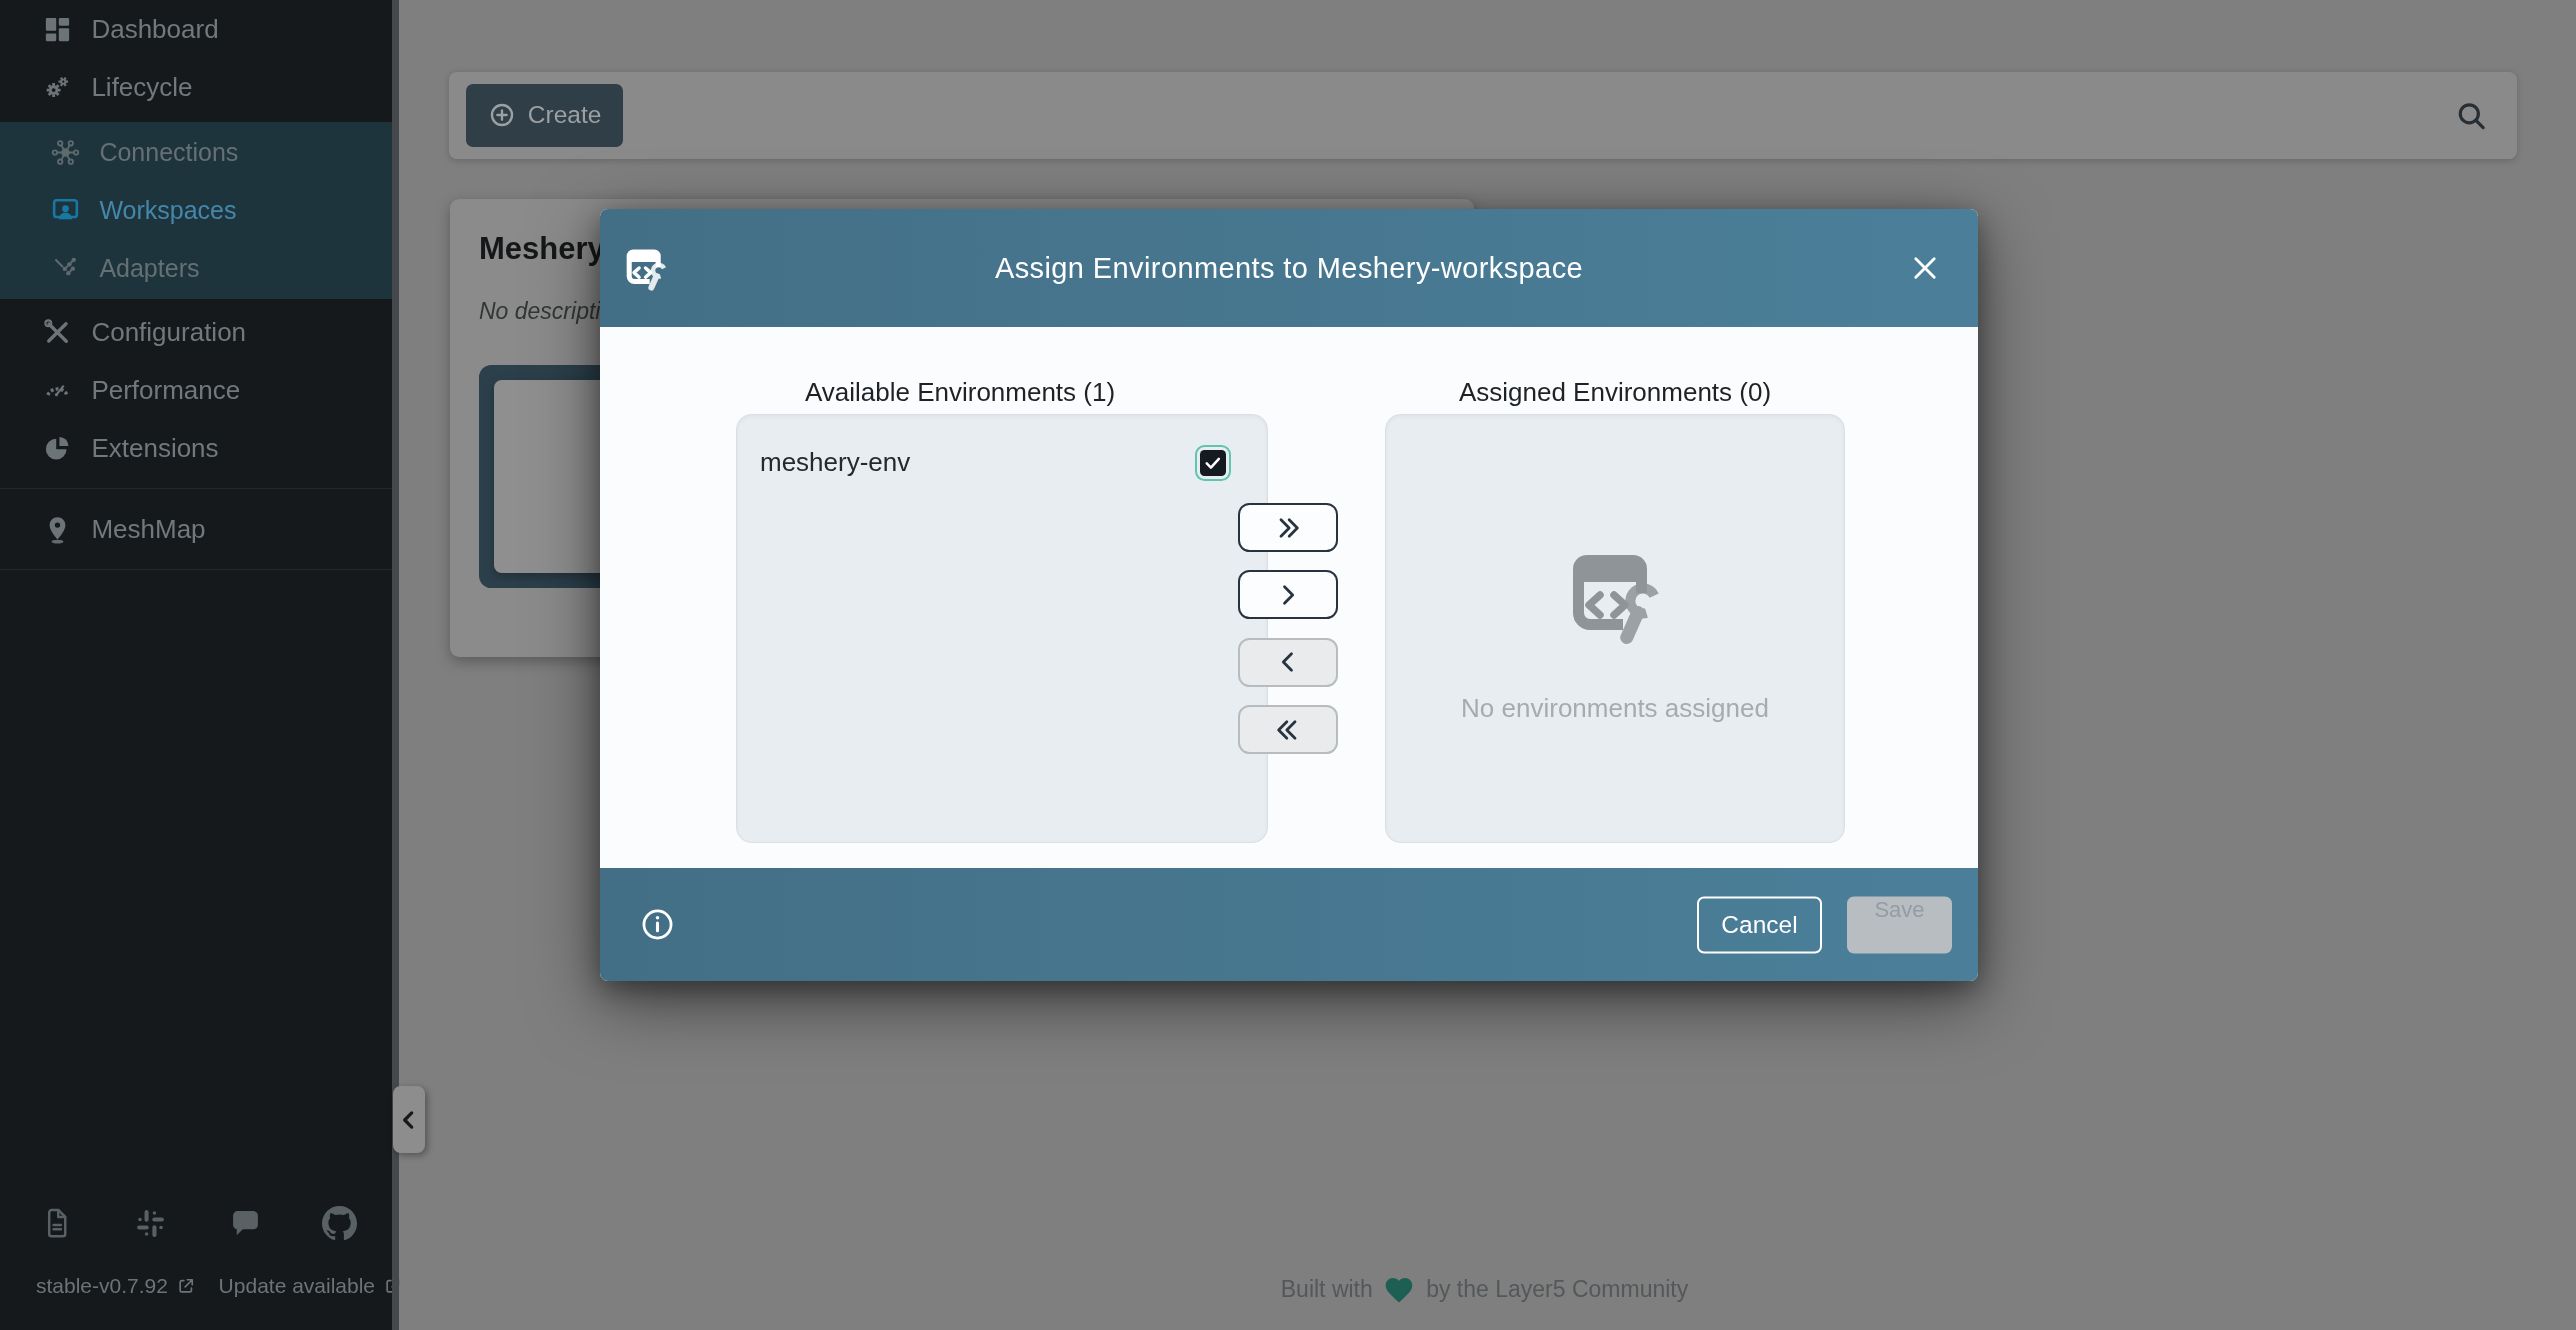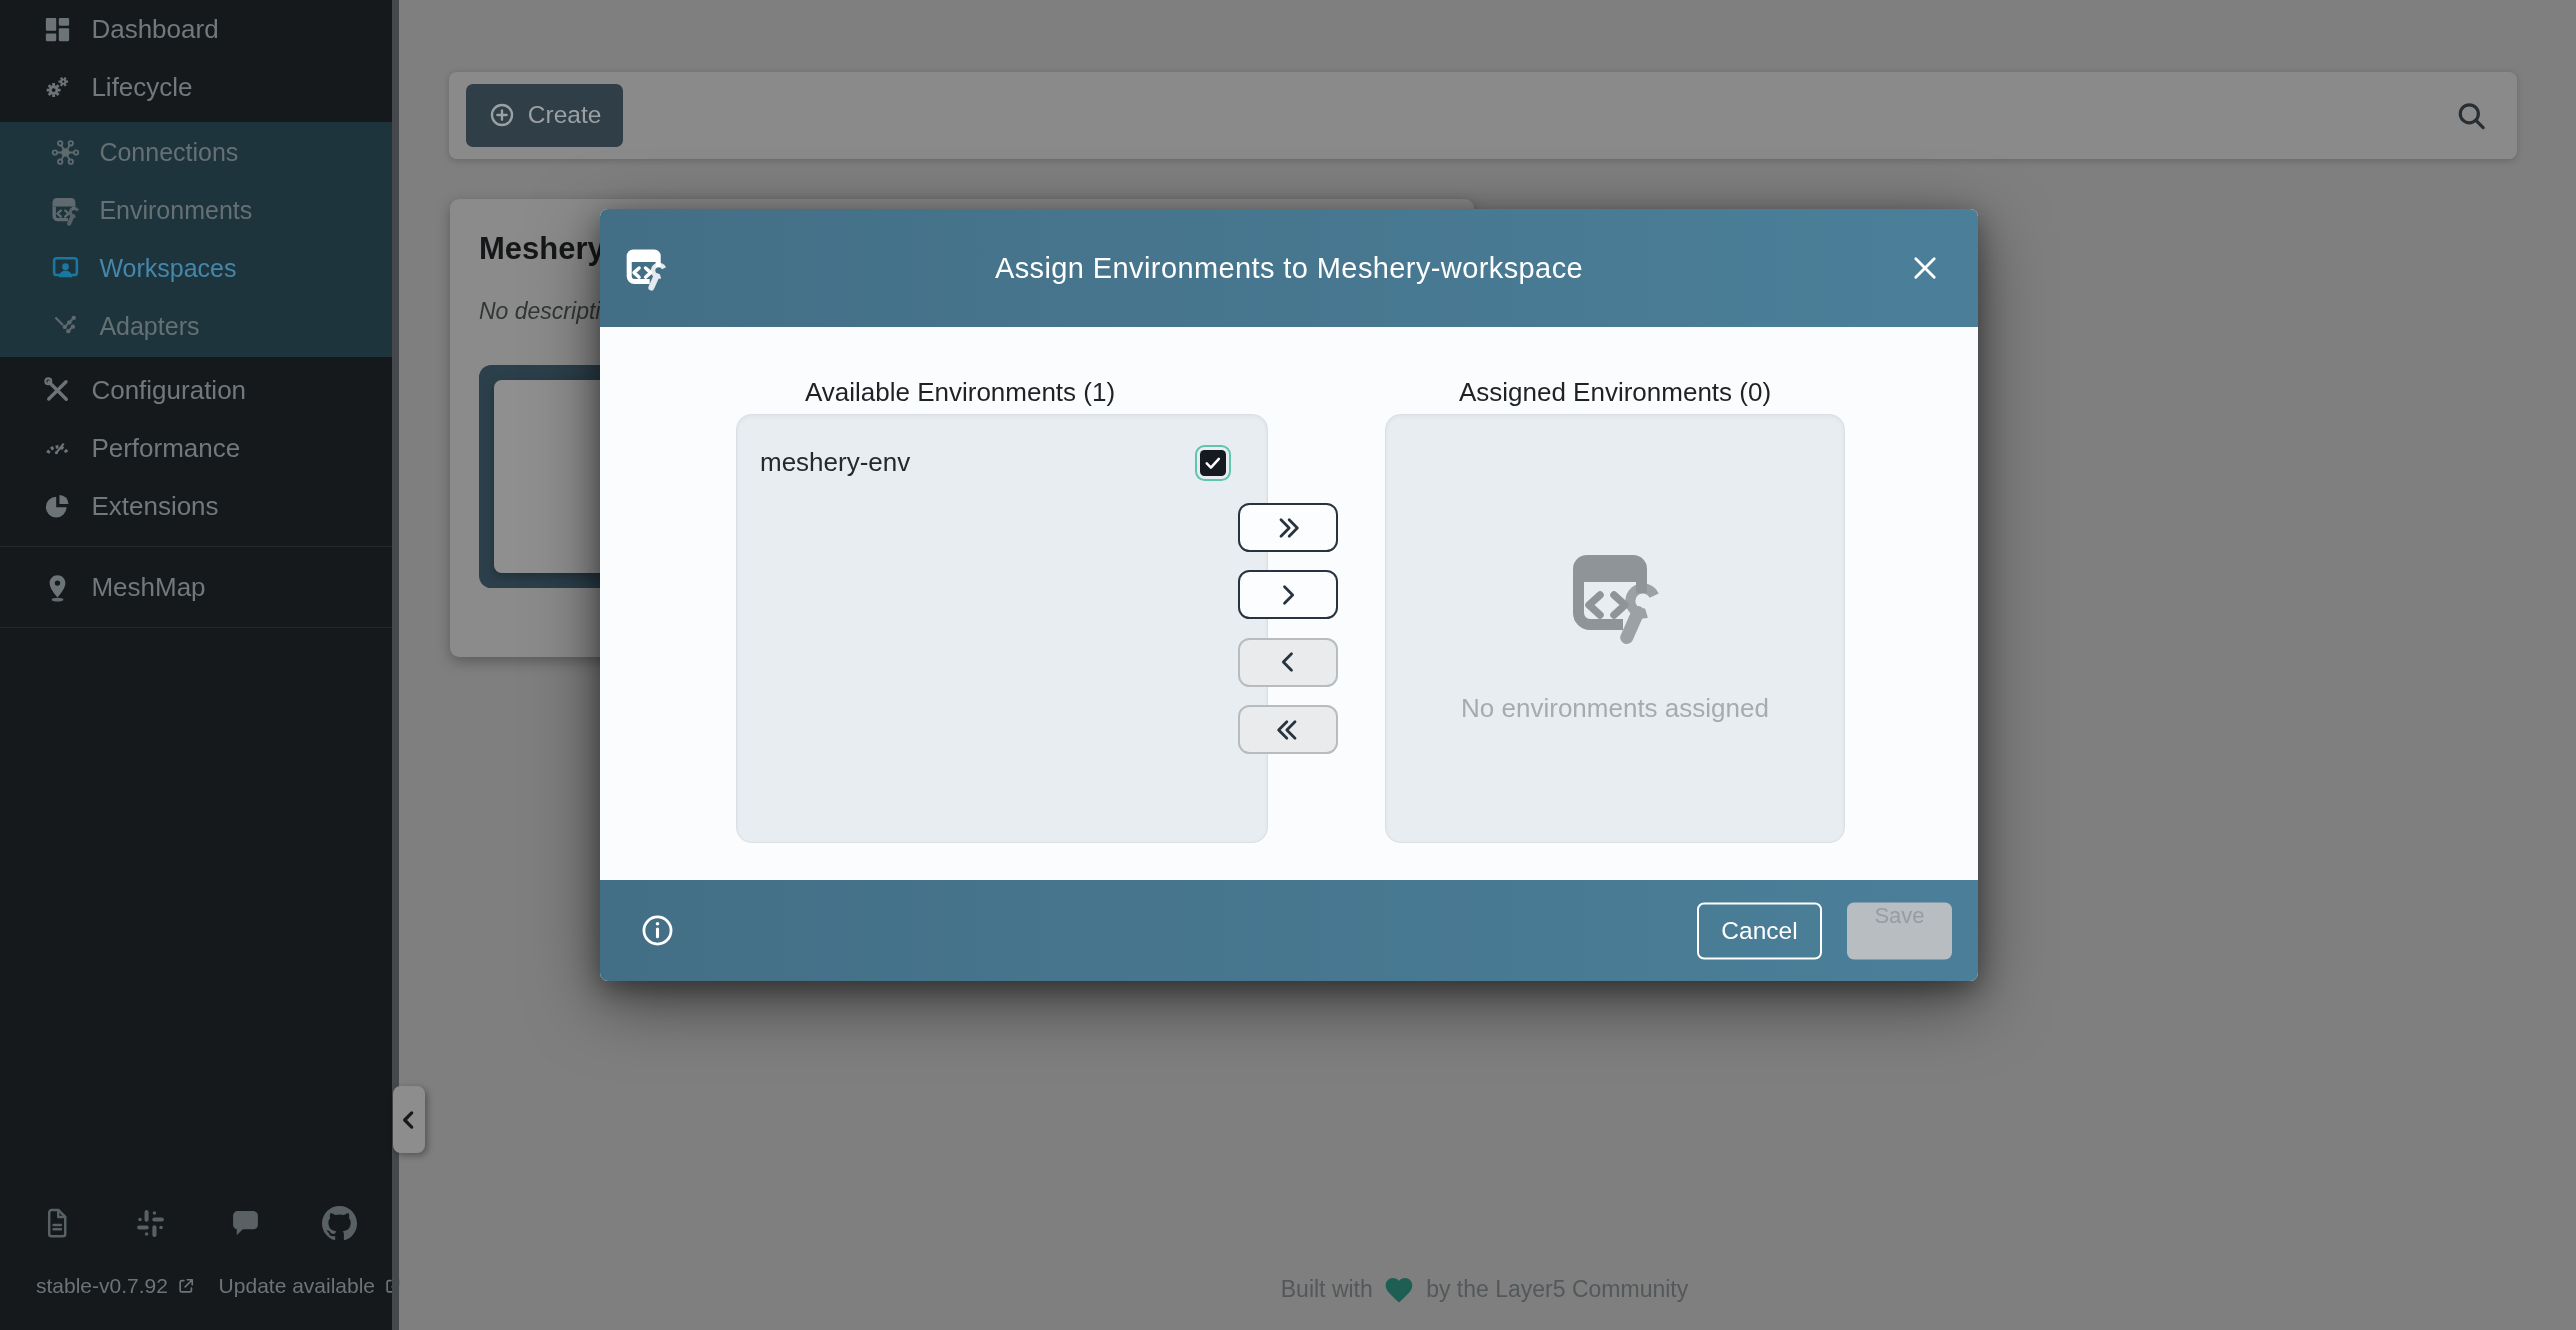--- a/index.html
+++ b/index.html
@@ -108,21 +108,21 @@
   .empty .empty-txt { margin-top:48px; font-size:26px; color:#a6abaf; }
 
   .transfer { position:absolute; left:638px; top:176px; width:100px; display:flex; flex-direction:column; gap:18.4px; }
   .tbtn {
     height:49px; border-radius:11.5px; background:#fcfdfe; border:2.3px solid #273440; color:#273440;
     display:flex; align-items:center; justify-content:center; cursor:pointer;
   }
   .tbtn svg { width:28px; height:28px; }
   .tbtn.off { background:#e9ebed; border-color:#b6bcbf; cursor:default; }
 
-  .m-footer { flex:none; height:101px; background:linear-gradient(90deg,#436f86,#4b7f99); position:relative; display:flex; align-items:center; padding:0 26px; }
+  .m-footer { flex:none; height:113px; background:linear-gradient(90deg,#436f86,#4b7f99); position:relative; display:flex; align-items:center; padding:0 26px; }
   .info-btn { width:44px; height:44px; margin-left:9.2px; color:#ffffff; display:flex; align-items:center; justify-content:center; cursor:pointer; }
   .info-btn svg { width:37px; height:37px; }
   .cancel-btn {
     position:absolute; right:156px; top:50%; transform:translateY(-50%);
     width:125px; height:57px; border:2.3px solid #ffffff; border-radius:7px; background:transparent;
     color:#ffffff; font-size:24.5px; display:flex; align-items:center; justify-content:center; cursor:pointer;
   }
   .save-btn {
     position:absolute; right:26px; top:50%; transform:translateY(-50%);
     width:105px; height:57px; border-radius:7px; background:#b7bdc1;
@@ -189,28 +189,20 @@
               <circle cx="7.9" cy="19.1" r="1.7"></circle>
               <circle cx="3.8" cy="12" r="1.7"></circle>
               <circle cx="7.9" cy="4.9" r="1.7"></circle>
               <circle cx="16.1" cy="4.9" r="1.7"></circle>
           </g>
           <circle cx="12" cy="12" r="3.3" fill="currentColor"></circle>
         </svg>
       </span>
       <span>Connections</span>
     </div>
-    <div class="s-item">
-      <span class="s-ic">
-        <svg viewBox="0 0 100 100">
-            <use href="#env-sym"></use>
-          </svg>
-      </span>
-      <span>Environments</span>
-    </div>
     <div class="s-item active">
       <span class="s-ic">
         <svg viewBox="0 0 24 24">
           <rect x="3.2" y="4" width="17.6" height="13" rx="2" fill="none" stroke="currentColor" stroke-width="2"></rect>
           <circle cx="12" cy="10.6" r="2.6" fill="currentColor"></circle>
           <path d="M6.8,18.8 a5.2,5.2 0 0 1 10.4,0 z" fill="currentColor"></path>
         </svg>
       </span>
       <span>Workspaces</span>
     </div>

